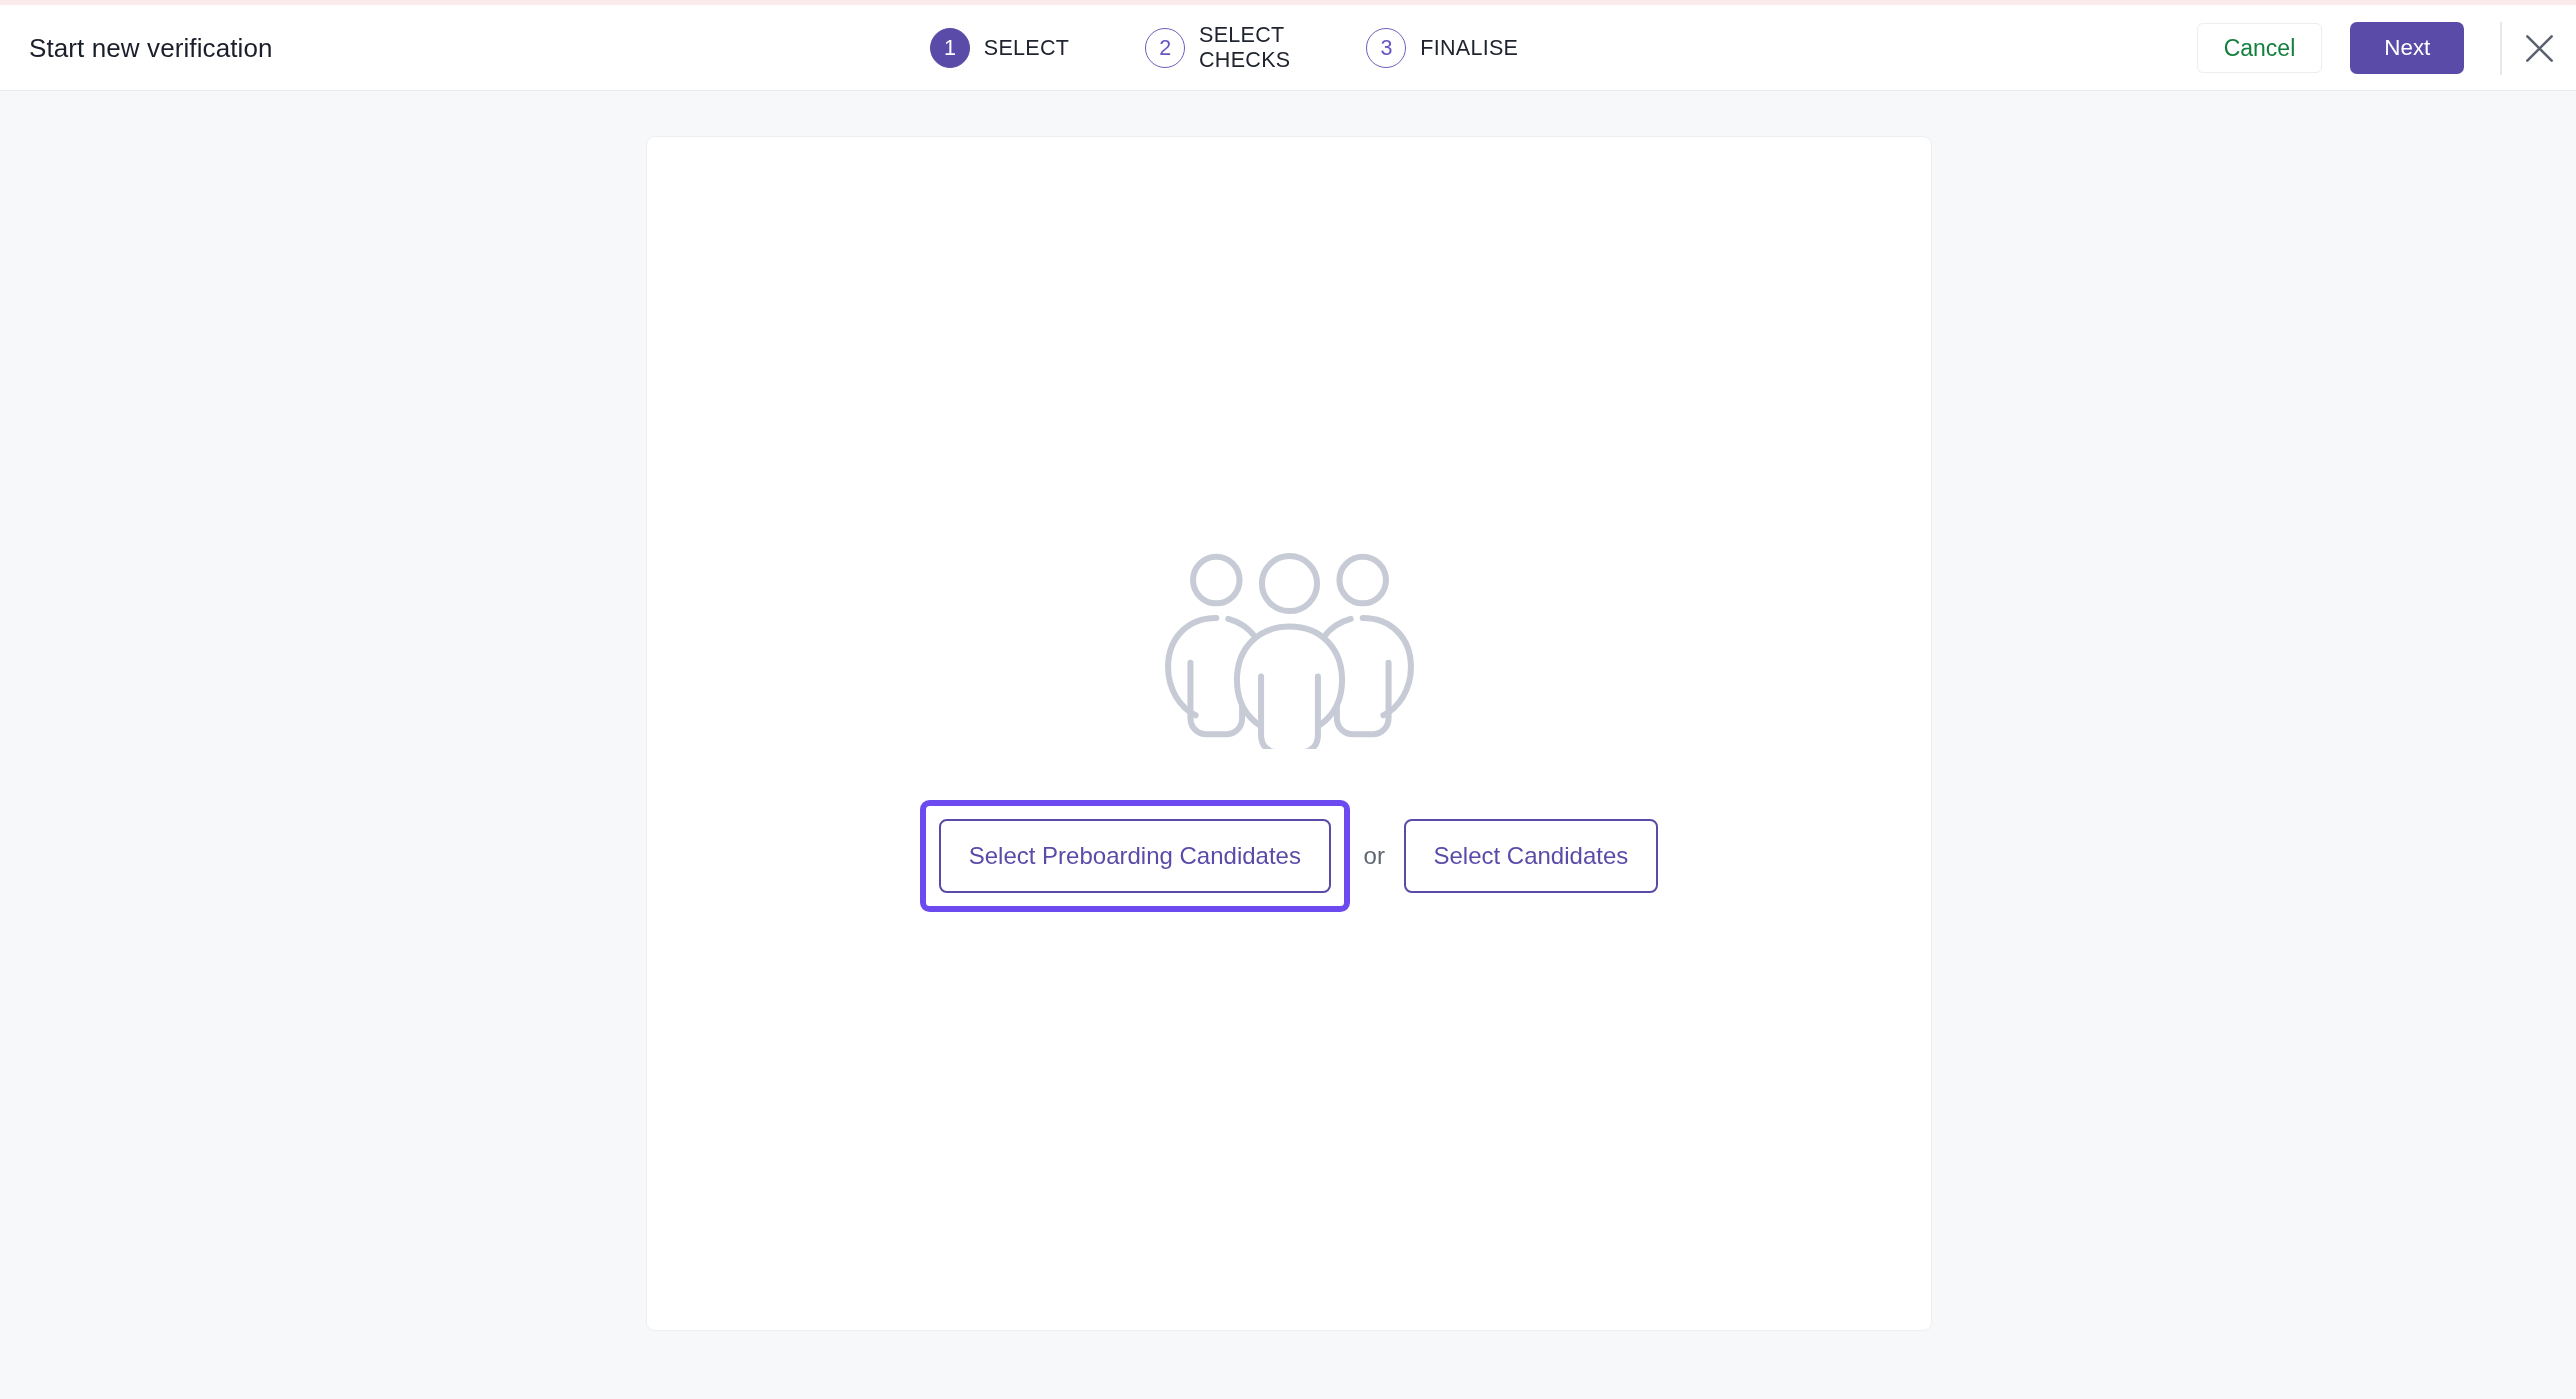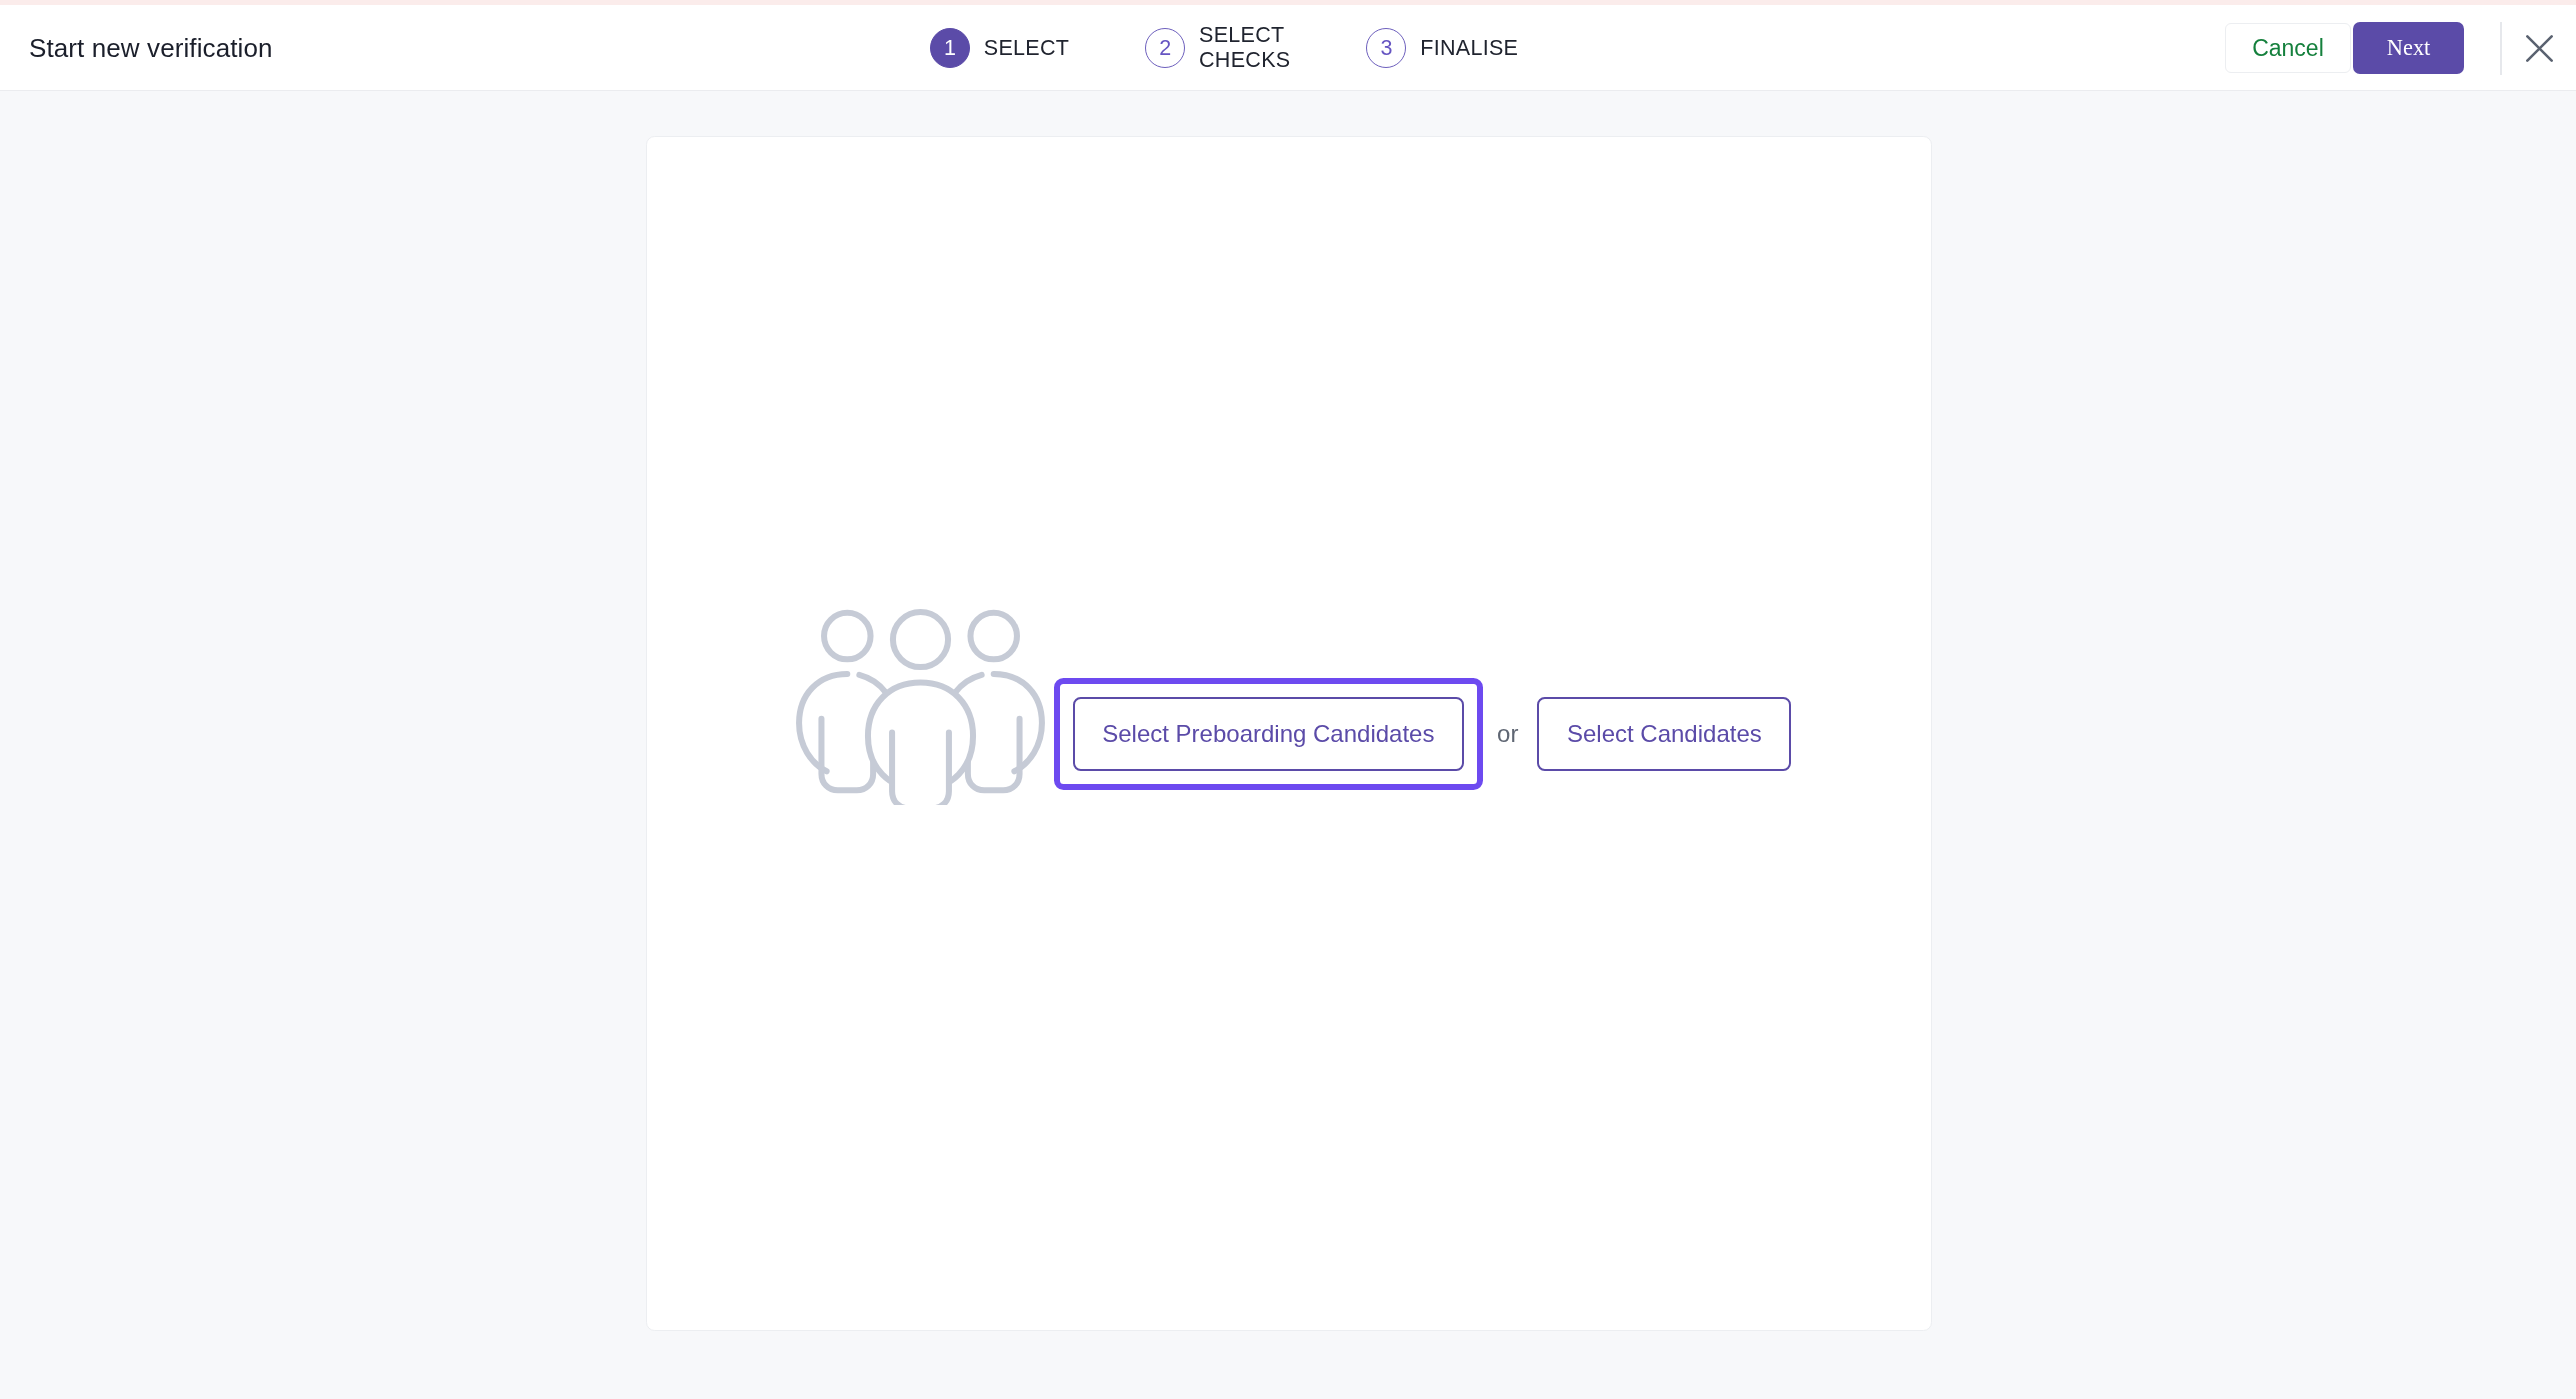--- a/index.html
+++ b/index.html
@@ -121,27 +121,27 @@
     color: #15803d;
     font-family: Liberation Sans, sans-serif;
     cursor: pointer;
     display: flex;
     align-items: center;
   }
 
   .btn-next {
     height: 52px;
     padding: 0 34px;
-    margin-left: 2px;
+    margin-left: 28px;
     background: #5b4ba8;
     border: none;
     border-radius: 6.9px;
     font-size: 22.4px;
     color: #ffffff;
-    font-family: Liberation Serif, serif;
+    font-family: Liberation Sans, sans-serif;
     cursor: pointer;
     display: flex;
     align-items: center;
   }
 
   .header-divider {
     width: 1.7px;
     height: 53px;
     background: #e6e8ec;
     margin-left: 36px;
@@ -167,21 +167,21 @@
     border: 1.7px solid #eceef1;
     border-radius: 8.6px;
   }
 
   .card-inner {
     position: absolute;
     left: 0; top: 0;
     width: 100%;
     height: 100%;
     display: flex;
-    flex-direction: row;
+    flex-direction: column;
     align-items: center;
     justify-content: center;
   }
 
   .people-icon {
     margin-bottom: 48px;
     margin-top: -5.2px;
   }
 
   

